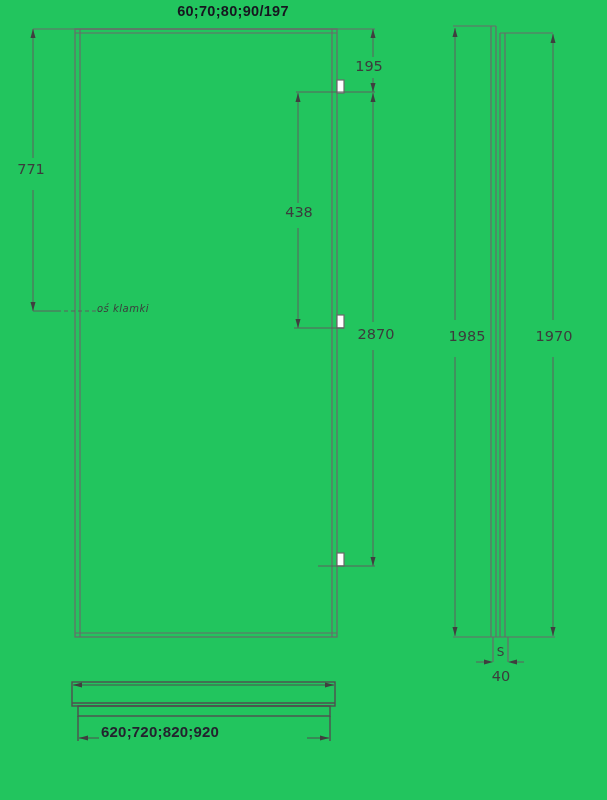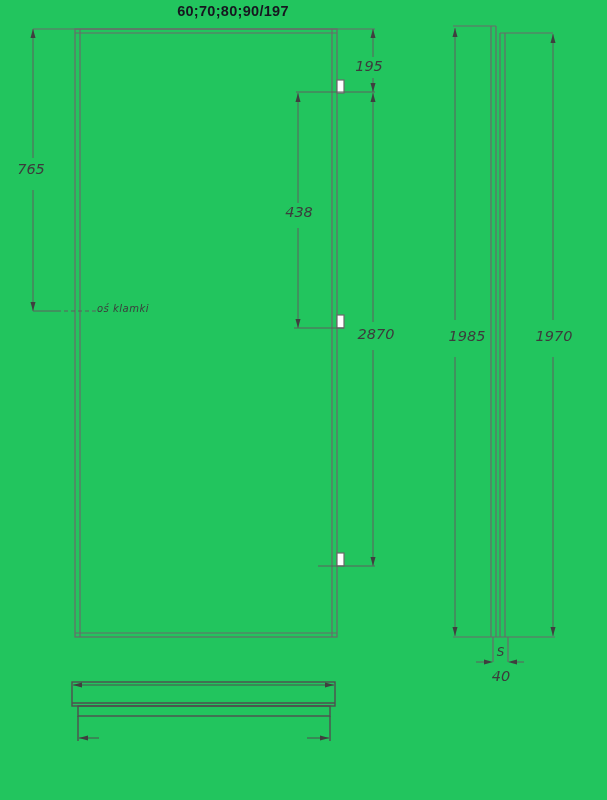--- a/index.html
+++ b/index.html
@@ -7,21 +7,20 @@
     position:relative;
     width:607px;height:800px;
     background:#22c55e;
     font-family:"DejaVu Sans", sans-serif;
     overflow:hidden;
   }
   .canvas svg{position:absolute;left:0;top:0;}
   .lbl{position:absolute;white-space:nowrap;}
   .dim{
     font-family:"DejaVu Sans", sans-serif;
-    font-style:italic;
     font-size:14.5px;
     color:#3c3c3c;
     text-align:center;
   }
   .dim-sm{
     font-family:"DejaVu Sans", sans-serif;
     font-style:italic;
     font-size:10px;
     color:#3c3c3c;
     letter-spacing:0.5px;
@@ -145,33 +144,34 @@
       <polygon points="79,738 88,735.5 88,740.5"></polygon>
       <polygon points="329,738 320,735.5 320,740.5"></polygon>
 
       <polygon points="493,662 484,659.5 484,664.5"></polygon>
       <polygon points="508,662 517,659.5 517,664.5"></polygon>
     </g>
   </svg>
 
   <div class="lbl bold-lbl size-top" style="left:160px;top:3px;width:146px;">60;70;80;90/197</div>
 
-  <div class="lbl dim" style="left:12px;top:161px;width:38px;">765</div>
+  <div class="lbl dim" style="left:12px;top:161px;width:38px;">771</div>
 
   <div class="lbl dim-sm" style="left:97px;top:303px;">oś klamki</div>
 
   <div class="lbl dim" style="left:350px;top:58px;width:38px;">195</div>
 
   <div class="lbl dim" style="left:280px;top:204px;width:38px;">438</div>
 
   <div class="lbl dim" style="left:353px;top:326px;width:46px;">2870</div>
 
   <div class="lbl dim" style="left:446px;top:328px;width:42px;">1985</div>
 
   <div class="lbl dim" style="left:533px;top:328px;width:42px;">1970</div>
 
   <div class="lbl dim s-sym" style="left:494px;top:645px;width:13px;">S</div>
 
   <div class="lbl dim" style="left:487px;top:668px;width:28px;text-align:center;">40</div>
 
 
+  <div class="lbl bold-lbl size-620" style="left:101px;top:723px;width:118px;">620;720;820;920</div>
 
 </div>
 
 </body></html>

